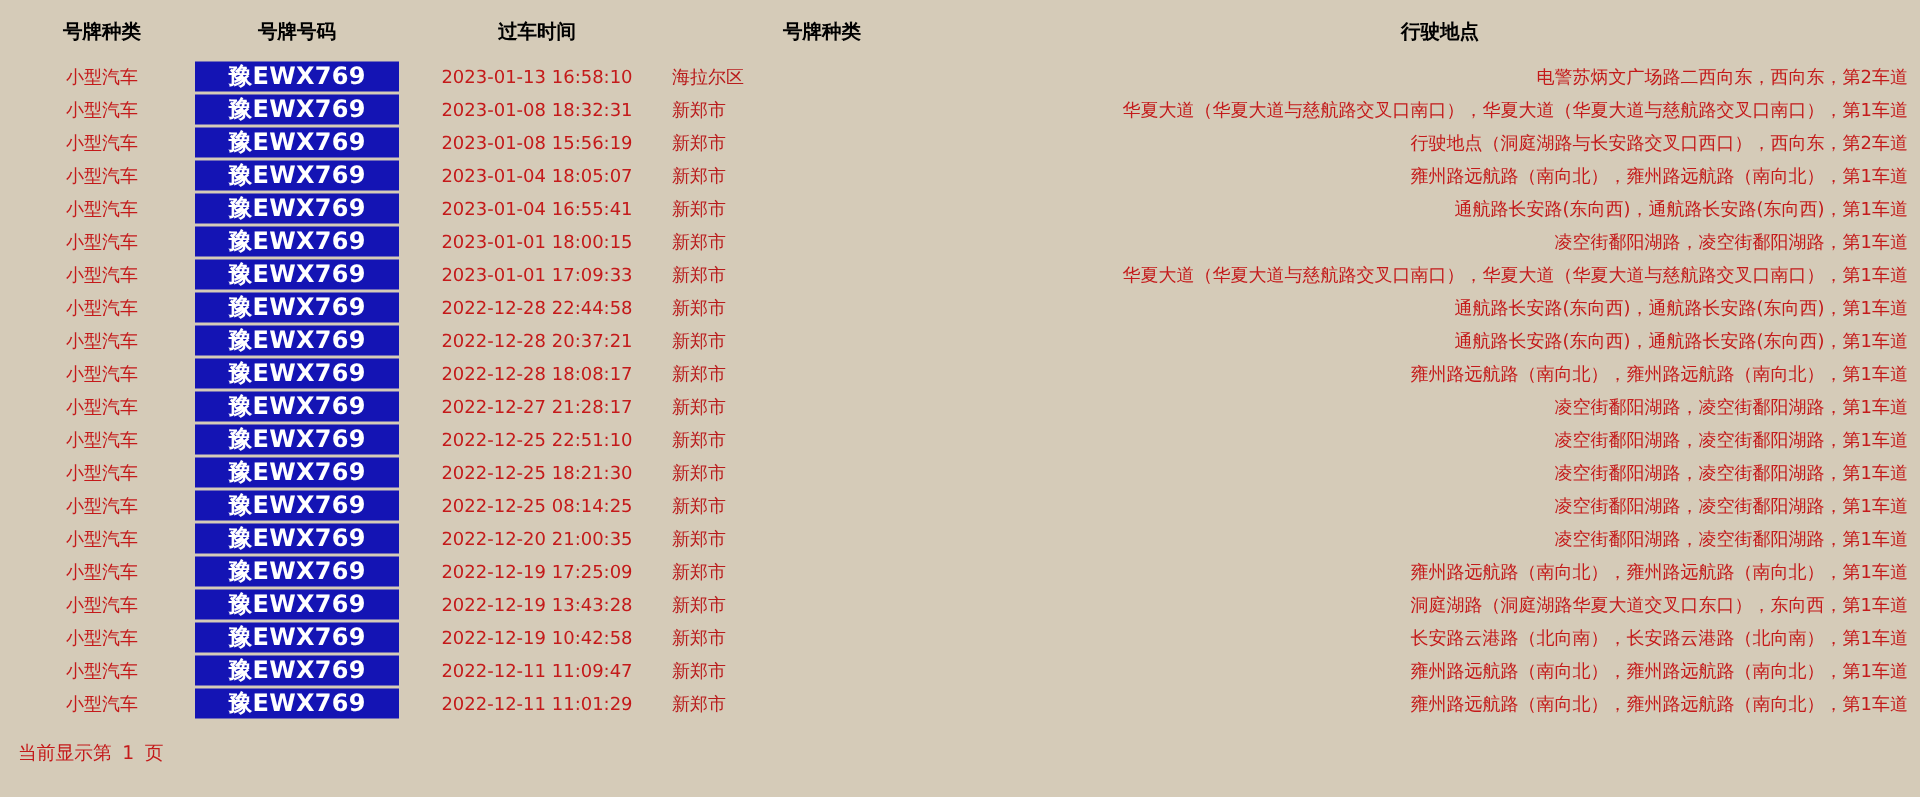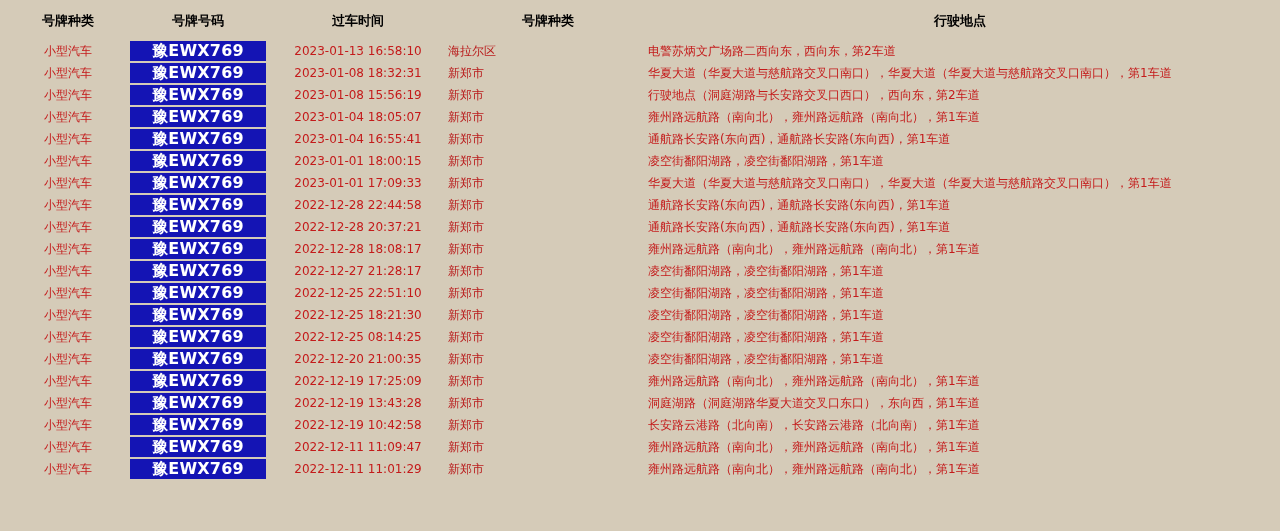--- a/index.html
+++ b/index.html
@@ -71,21 +71,21 @@
     color: #c41a1a;
     font-size: 12.5px;
   }
   td.area {
     text-align: left;
     padding-left: 4px;
     color: #b91c1c;
     font-size: 12px;
   }
   td.place {
-    text-align: left;
+    text-align: right;
     padding-left: 6px;
     color: #c41a1a;
     font-size: 12px;
   }
   .footer {
     margin: 14px 0 0 12px;
     font-size: 12.5px;
     color: #c41a1a;
   }
   .footer .pagenum {
@@ -294,14 +294,19 @@
           <td class="plate">
             <div class="plate-box">豫EWX769</div>
           </td>
           <td class="time">2022-12-11 11:01:29</td>
           <td class="area">新郑市</td>
           <td class="place">雍州路远航路（南向北），雍州路远航路（南向北），第1车道</td>
         </tr>
       </tbody>
   </table>
 
+  <div class="footer">
+    <span>当前显示第</span>
+    <span class="pagenum">1</span>
+    <span>页</span>
+  </div>
 
 </div>
 
 </body></html>

